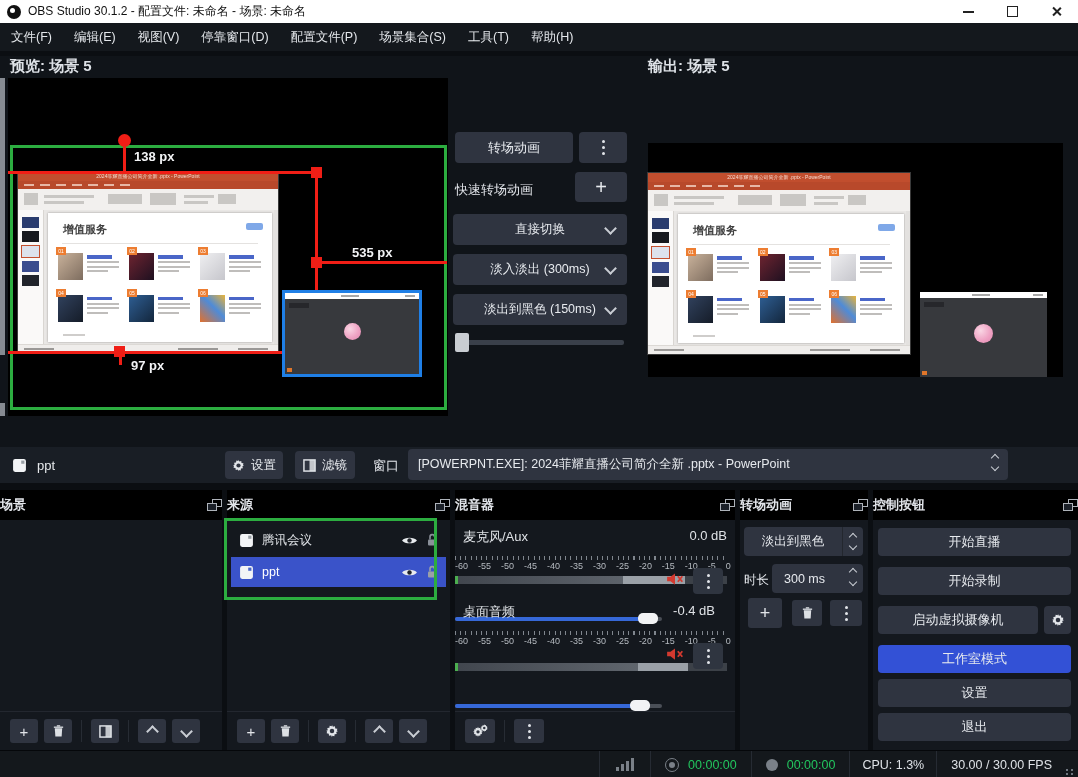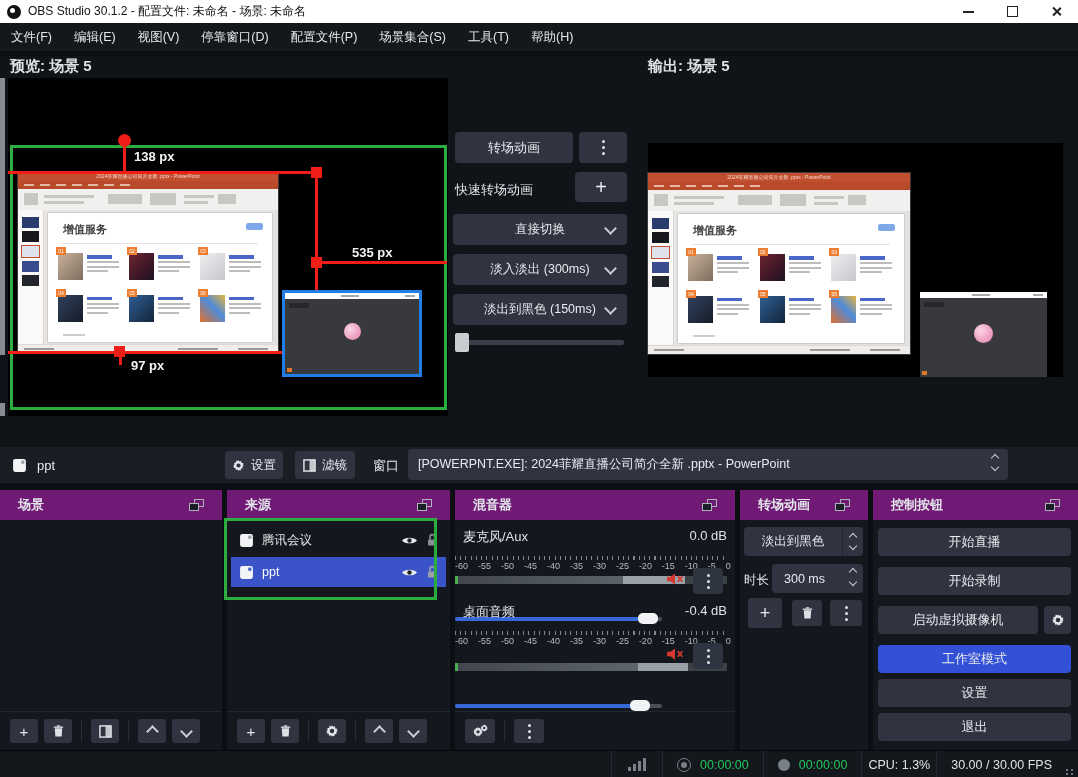--- a/index.html
+++ b/index.html
@@ -76,21 +76,21 @@
   .chev.sm{width:5px;height:5px;border-width:1.6px;}
   .vdots{display:flex;flex-direction:column;gap:3px;align-items:center;}
   .vdots i{width:3px;height:3px;border-radius:50%;background:#E2E5E9;}
   .popout{position:relative;width:15px;height:12px;}
   .popout::before{content:"";position:absolute;right:0;top:0;width:8px;height:6px;border:1.5px solid #AEB3BA;}
   .popout::after{content:"";position:absolute;left:0;bottom:0;width:8px;height:6px;border:1.5px solid #AEB3BA;background:#1B2028;}
   
   .source-row{left:0;top:447px;width:1078px;height:36px;background:#191E25;display:flex;align-items:center;border-bottom:4px solid #0B0E12;box-sizing:content-box;}
   
   .panel{background:#14181E;}
-  .panel-header{height:30px;background:#701a75;display:flex;align-items:center;justify-content:space-between;padding:0 18px;}
+  .panel-header{height:30px;background:#000000;display:flex;align-items:center;justify-content:space-between;padding:0 0;}
   .panel-title{font-size:13px;font-weight:bold;color:#E2E5EA;}
   .list-row{height:30px;display:flex;align-items:center;font-size:12.5px;color:#DFE2E6;padding:0 8px;gap:8px;}
   .list-row.selected{background:#3A53C9;color:#FFF;}
   .toolbar{position:absolute;left:0;right:0;bottom:0;height:38px;border-top:1px solid #23272F;display:flex;align-items:center;gap:6px;padding-left:10px;}
   .tbtn{width:28px;height:24px;background:#2F3440;border-radius:3px;display:flex;align-items:center;justify-content:center;color:#E2E5E9;font-size:15px;}
   .tsep{width:1px;height:22px;background:#272C34;margin:0 3px;}
   .src-icon{width:15px;height:15px;}
   
   .mix-name{font-size:13px;color:#DFE2E6;}
   .mix-db{font-size:13px;color:#DFE2E6;}
@@ -620,21 +620,21 @@
     </span>
     <span class="abs sq-btn" style="left:238px;top:78px;width:30px;height:26px;">
         <span class="vdots">
           <i></i>
           <i></i>
           <i></i>
         </span>
       </span>
 
     <div class="abs mix-name" style="left:8px;top:113px;">桌面音频</div>
-    <div class="abs mix-db" style="right:8px;top:113px;">-0.4 dB</div>
+    <div class="abs mix-db" style="right:20px;top:113px;">-0.4 dB</div>
     <div class="abs meter" style="left:0;top:131px;width:272px;">
       <div class="light" style="left:183px;width:50px;"></div>
         <div class="dark-end" style="left:233px;width:39px;"></div>
         <div class="green"></div>
     </div>
     <div class="abs tickmarks" style="left:0;top:141px;width:272px;"></div>
     <div class="abs ticklabels" style="left:0;top:146px;width:276px;">
       <span>-60</span>
         <span>-55</span>
         <span>-50</span>
@@ -753,21 +753,21 @@
         <i style="height:10px;"></i>
         <i style="height:13px;"></i>
       </span>
     <span class="sb-sep"></span>
     <span class="stream-dot" style="margin-left:14px;"></span>
     <span class="sb-text" style="margin:0 14px 0 9px;">00:00:00</span>
     <span class="sb-sep"></span>
     <span class="rec-dot" style="margin-left:14px;"></span>
     <span class="sb-text" style="margin:0 14px 0 9px;">00:00:00</span>
     <span class="sb-sep"></span>
-    <span class="sb-text bright" style="margin:0 6px;">CPU: 1.3%</span>
+    <span class="sb-text bright" style="margin:0 12px;">CPU: 1.3%</span>
     <span class="sb-sep"></span>
     <span class="sb-text bright" style="margin:0 14px;">30.00 / 30.00 FPS</span>
     <span class="grip" style="margin-right:4px;align-self:flex-end;margin-bottom:3px;">
         <i></i>
         <i></i>
         <i></i>
         <i></i>
       </span>
   </div>
 

